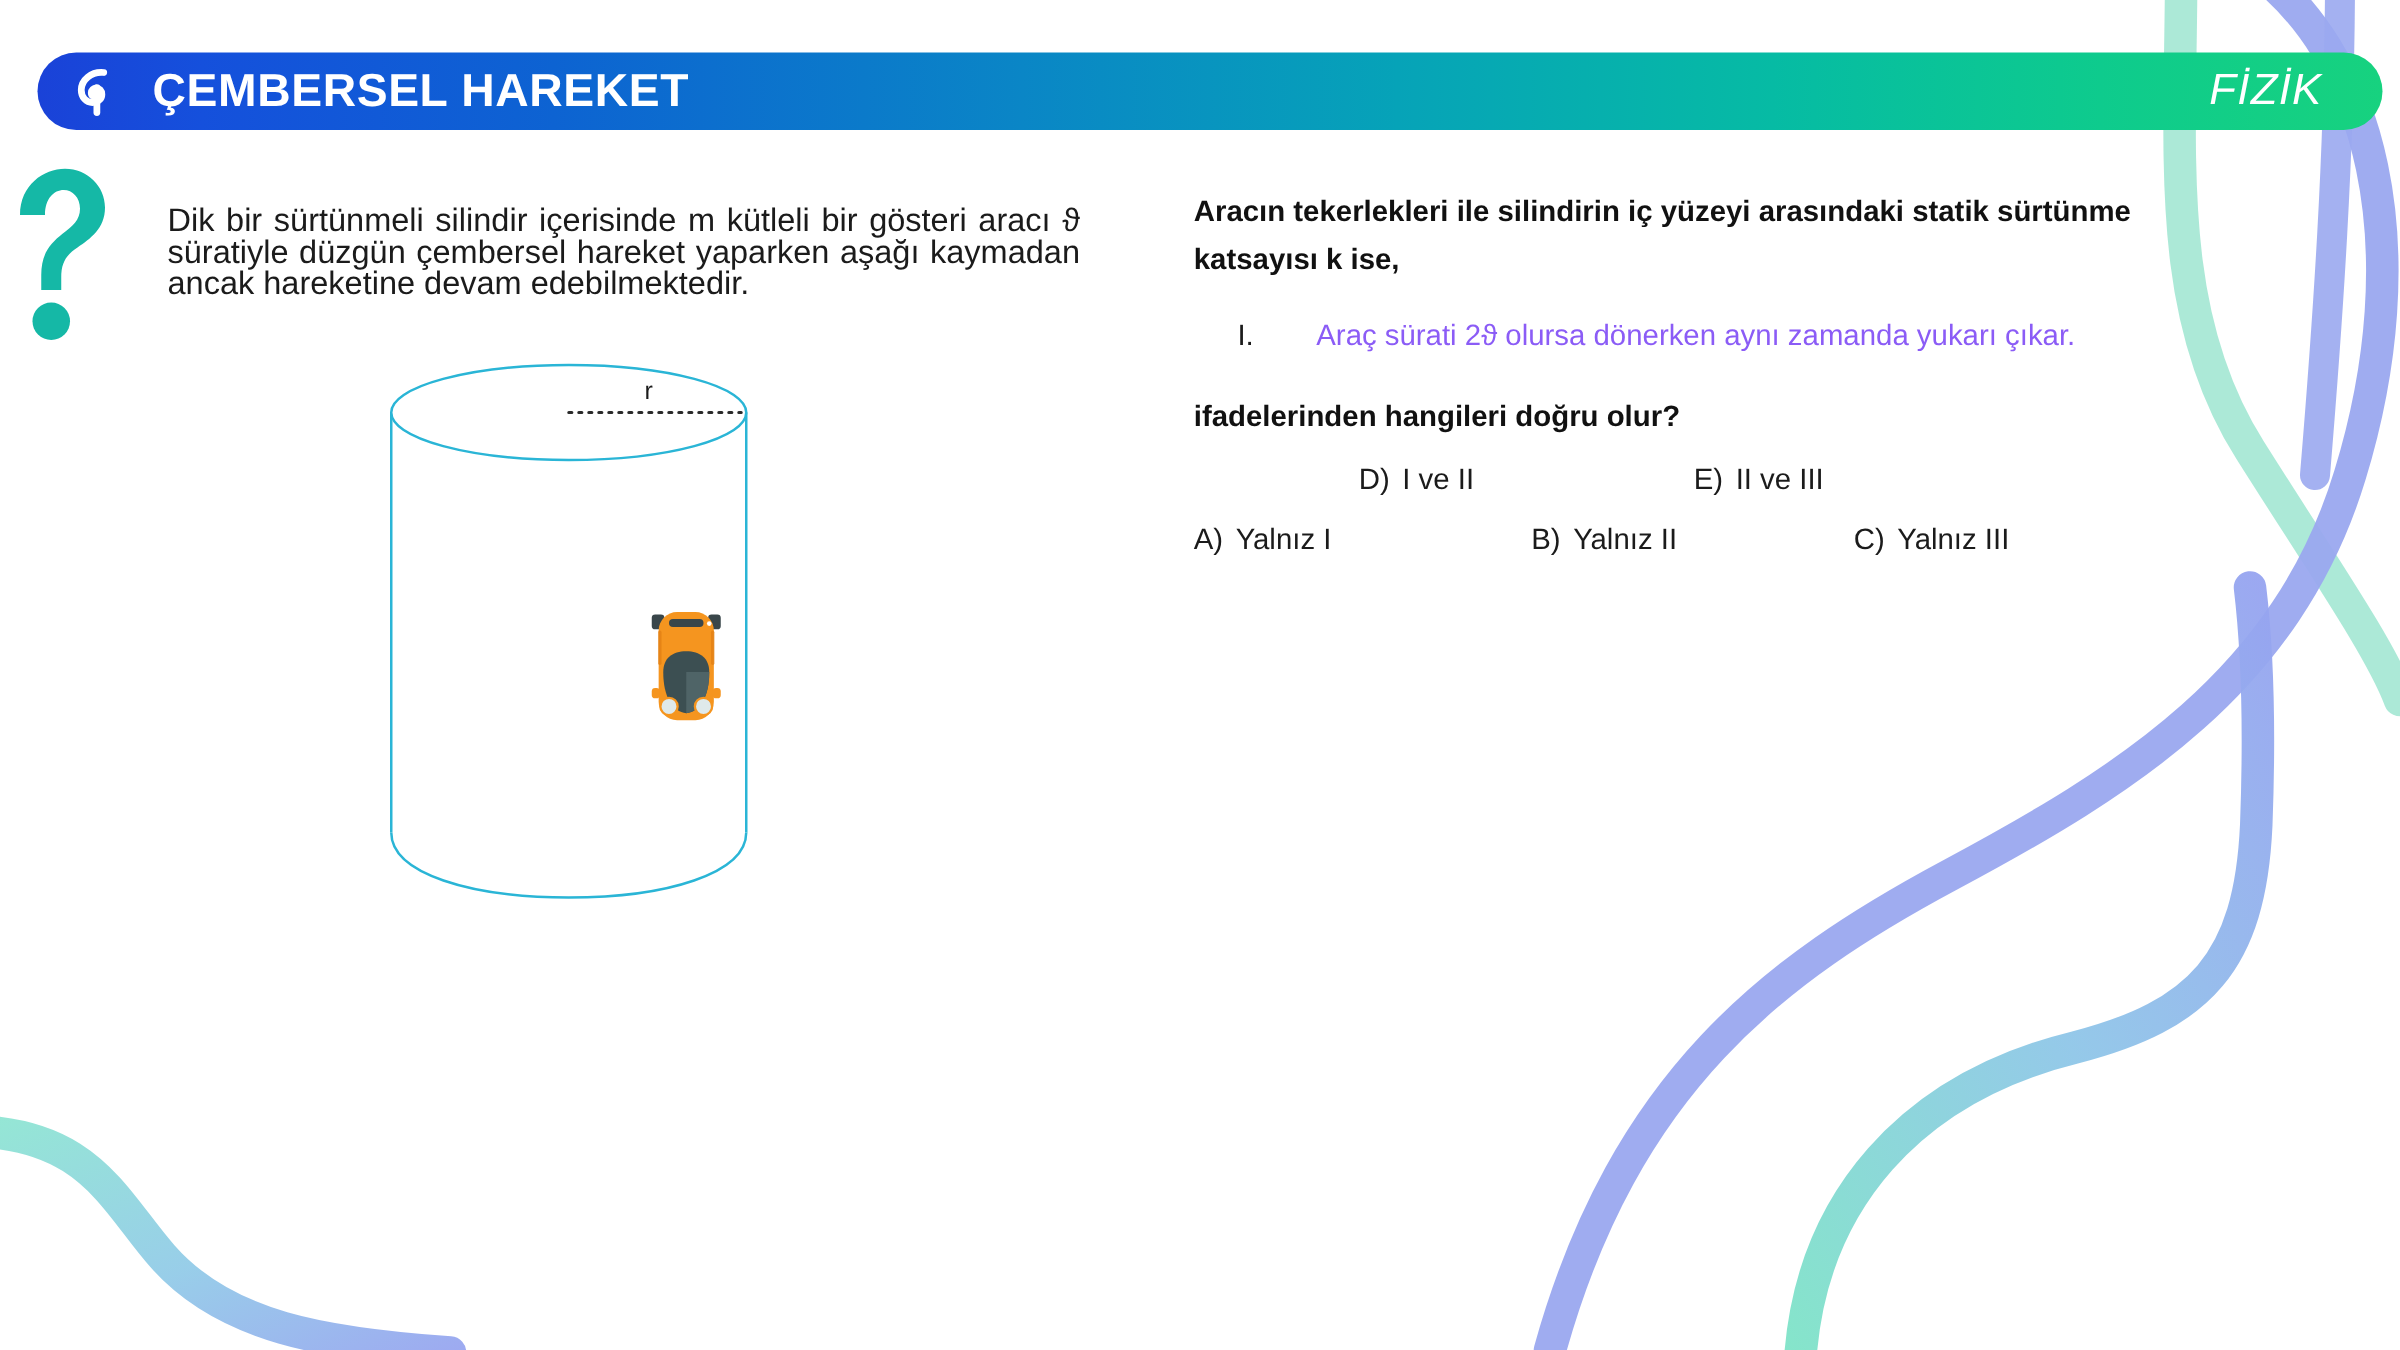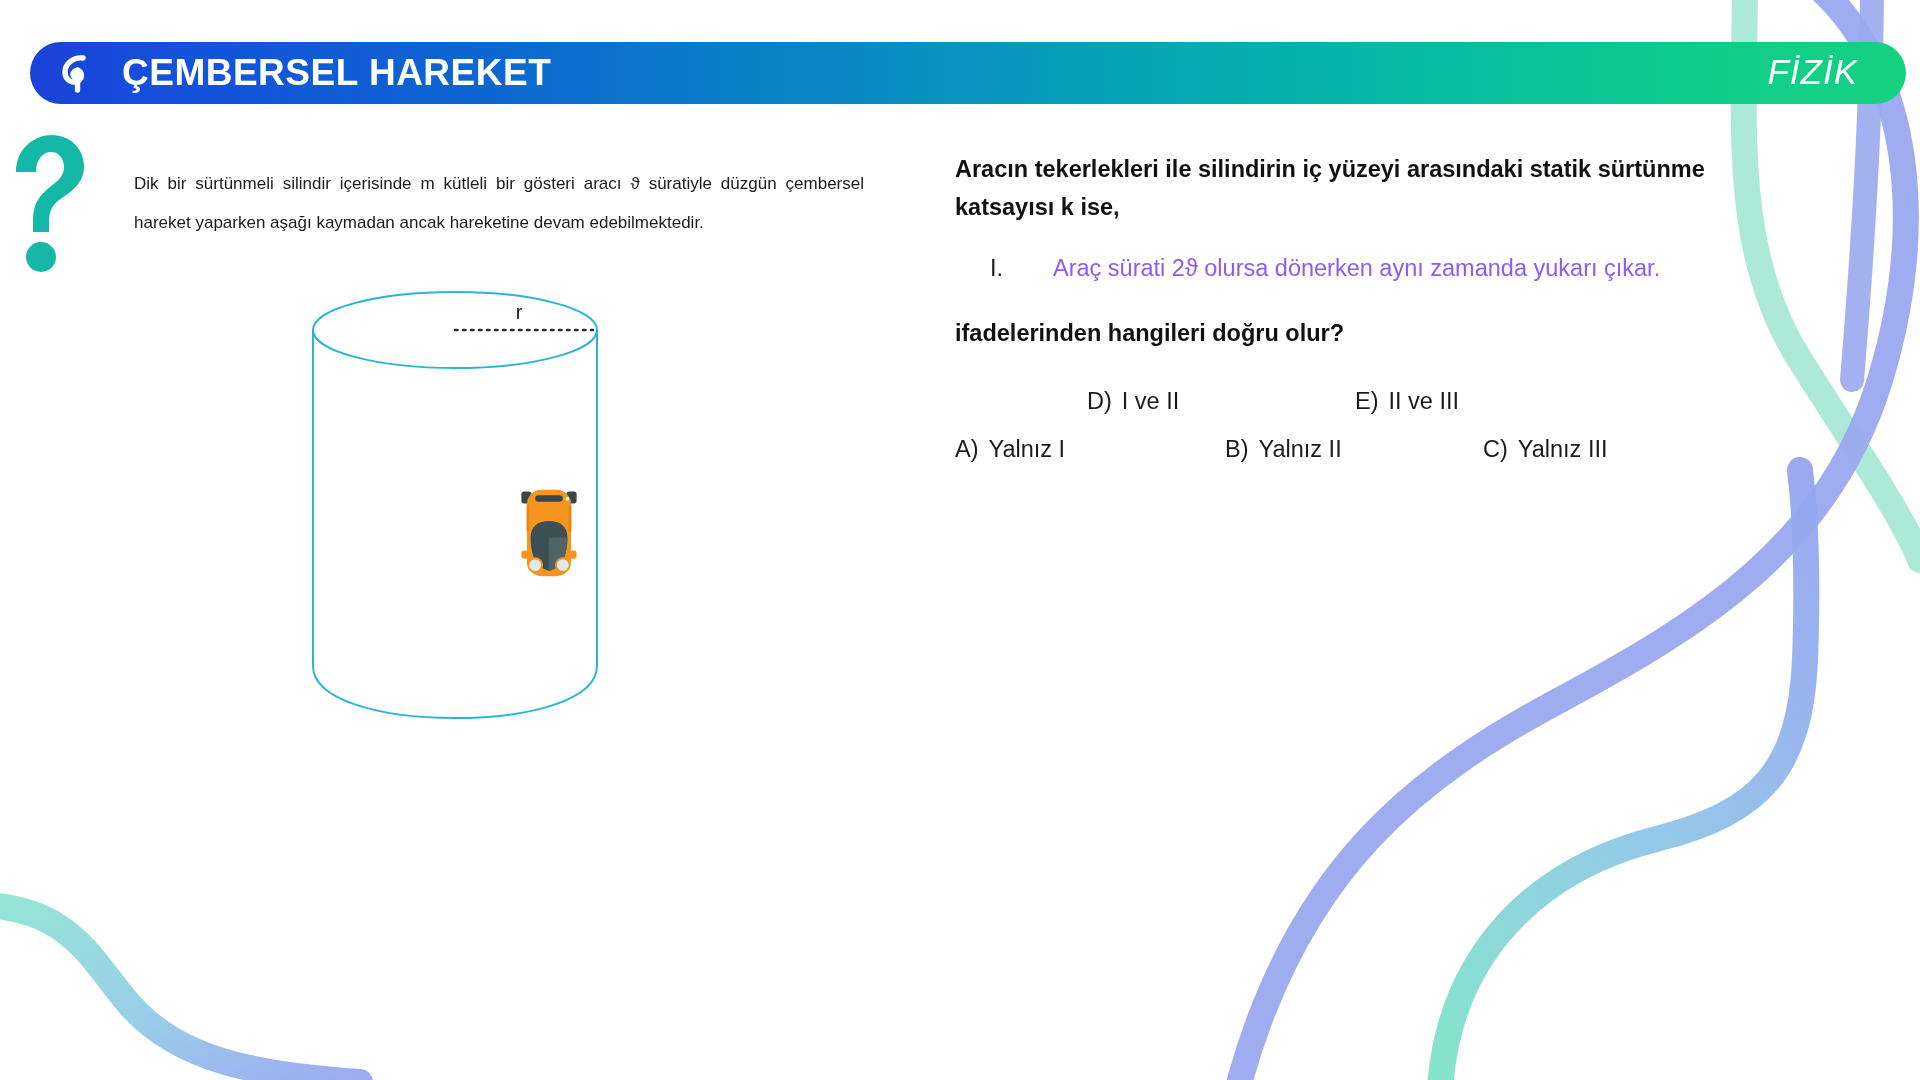--- a/index.html
+++ b/index.html
@@ -92,22 +92,22 @@
 
   
   .col-left {
     position: absolute;
     left: 134px;
     top: 148px;
     width: 730px;
     z-index: 2;
   }
   .stem-text {
-    font-size: 17px;
-    line-height: 39px;
+    font-size: 26px;
+    line-height: 25px;
     color: #1b1b1b;
     text-align: justify;
     text-justify: inter-word;
     margin-top: 16px;
   }
   .figure-wrap {
     position: absolute;
     left: 300px;
     top: 290px;
     width: 330px;
@@ -174,21 +174,21 @@
   }
   .frac .den {
     font-size: 21px;
     padding: 1px 4px 0 4px;
   }
   .prompt {
     font-size: 23.5px;
     line-height: 38px;
     font-weight: bold;
     color: #111111;
-    margin: 26px 0 36px 0;
+    margin: 26px 0 18px 0;
   }
   .opt-row {
     position: relative;
     height: 48px;
     font-size: 23.5px;
     color: #1b1b1b;
   }
   .opt {
     position: absolute;
     white-space: nowrap;

